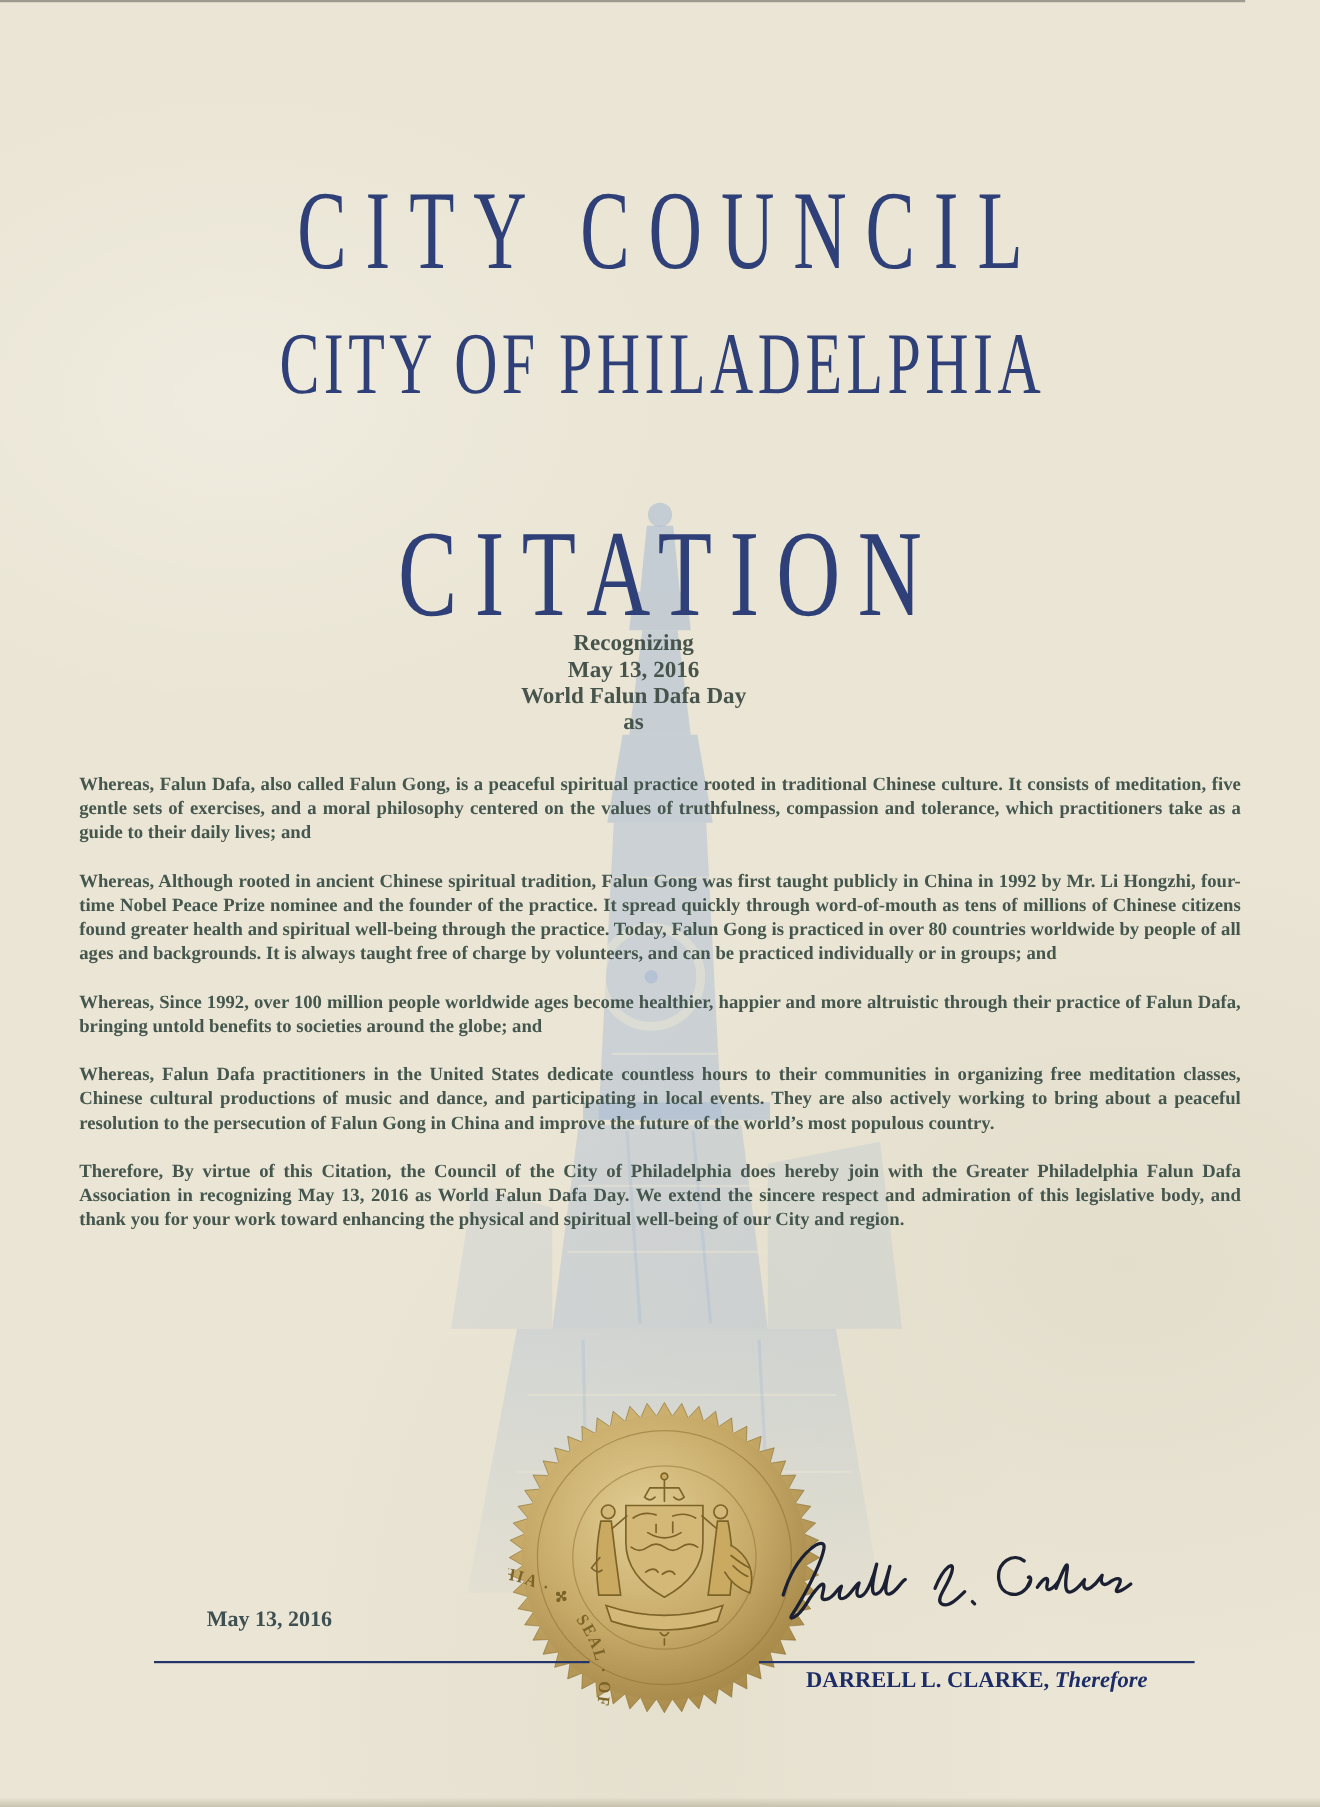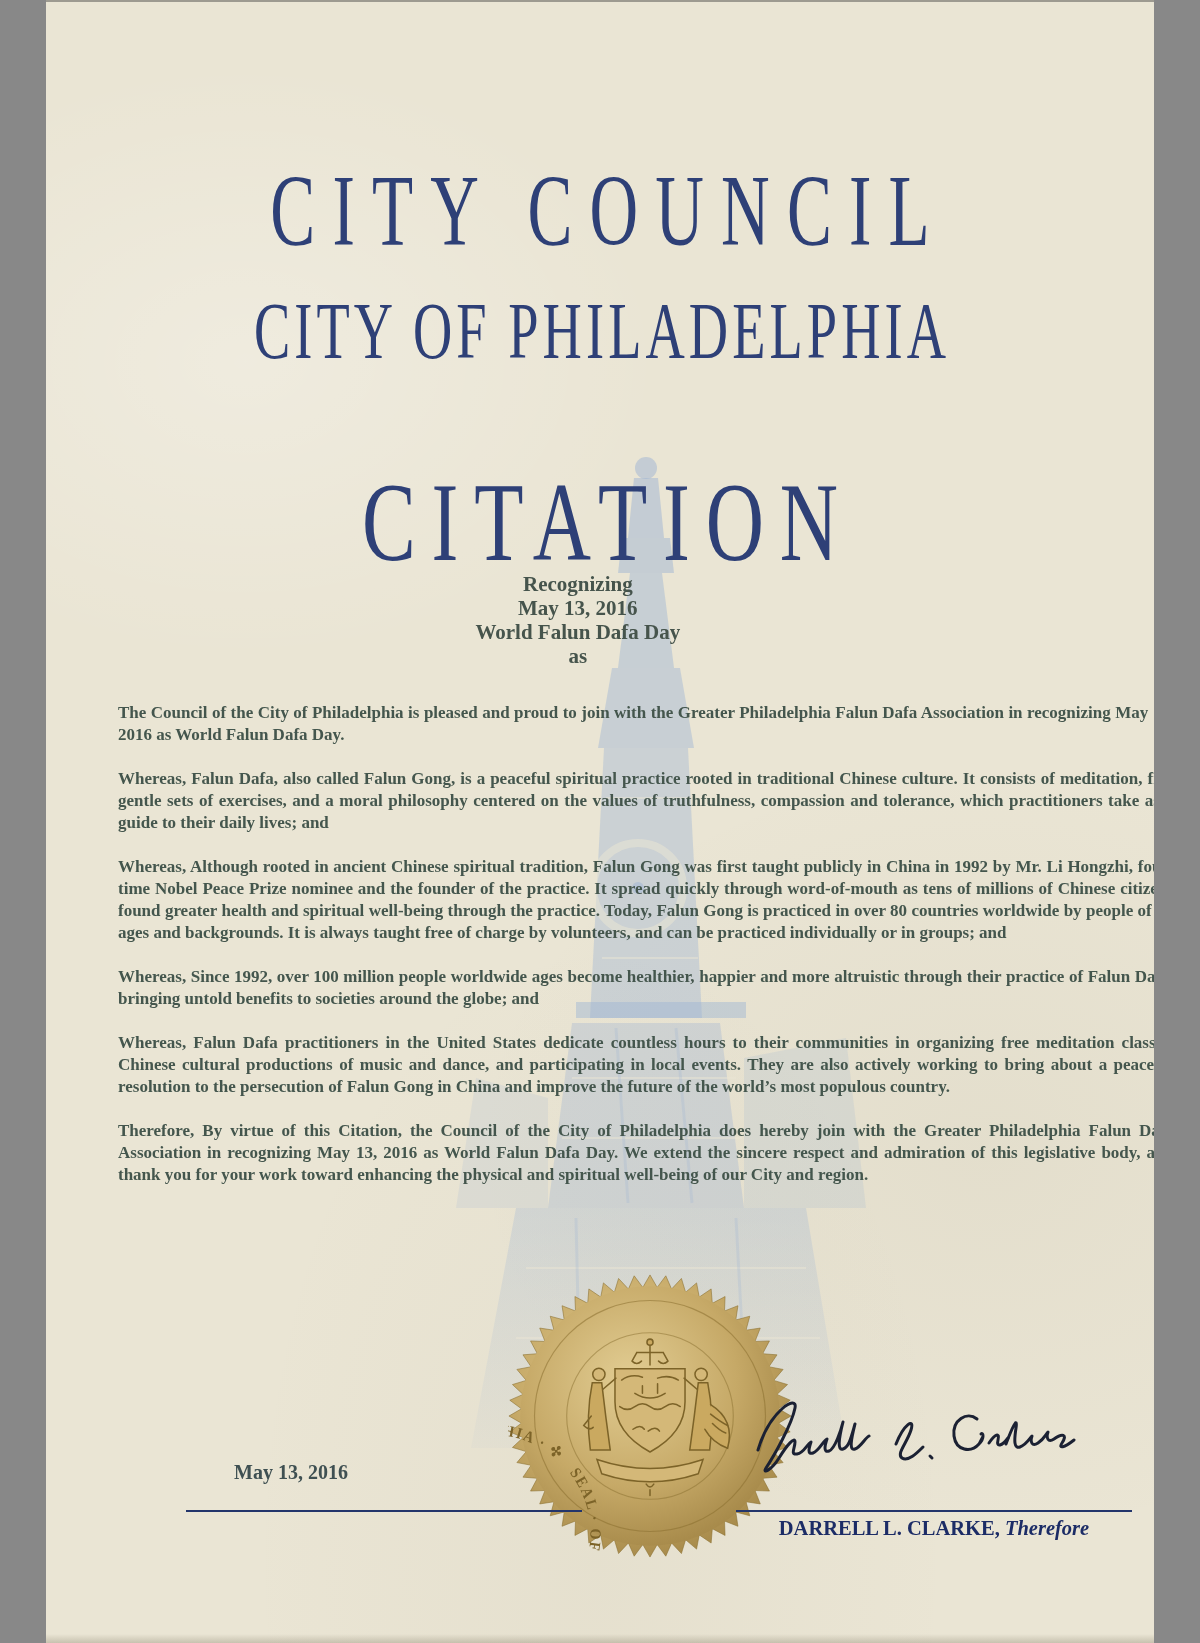--- a/index.html
+++ b/index.html
@@ -1,17 +1,17 @@
 <!DOCTYPE html>
 <html><head>
 <meta charset="utf-8">
 <style>
   html,body{margin:0;padding:0;background:#888;}
   .page{
-    position:relative; width:1108px; height:1643px; margin:0 auto;
+    position:relative; width:1200px; height:1643px; margin:0 auto;
     background:#eae5d4;
     background-image:
       radial-gradient(ellipse 700px 500px at 18% 22%, rgba(255,255,255,.25), rgba(255,255,255,0) 60%),
       radial-gradient(ellipse 800px 600px at 85% 70%, rgba(120,110,80,.06), rgba(120,110,80,0) 65%),
       radial-gradient(ellipse 500px 900px at 50% 95%, rgba(140,130,100,.05), rgba(140,130,100,0) 70%);
     font-family:"Liberation Serif", serif;
     overflow:hidden;
   }
   .top-scan{position:absolute;top:0;left:0;width:1132px;height:2px;background:rgba(80,80,75,.5);}
   .bottom-scan{position:absolute;bottom:0;left:0;width:100%;height:9px;
@@ -116,21 +116,20 @@
   <div class="citation">CITATION</div>
 
   <div class="recog-block">
     <div>Recognizing</div>
     <div>May 13, 2016</div>
     <div>World Falun Dafa Day</div>
     <div>as</div>
   </div>
 
   <div class="main">
-    <p>The Council of the City of Philadelphia is pleased and proud to join with the Greater Philadelphia Falun Dafa Association in recognizing May 13, 2016 as World Falun Dafa Day.</p>
     <p>Whereas, Falun Dafa, also called Falun Gong, is a peaceful spiritual practice rooted in traditional Chinese culture. It consists of meditation, five gentle sets of exercises, and a moral philosophy centered on the values of truthfulness, compassion and tolerance, which practitioners take as a guide to their daily lives; and</p>
     <p>Whereas, Although rooted in ancient Chinese spiritual tradition, Falun Gong was first taught publicly in China in 1992 by Mr. Li Hongzhi, four-time Nobel Peace Prize nominee and the founder of the practice.  It spread quickly through word-of-mouth as tens of millions of Chinese citizens found greater health and spiritual well-being through the practice.  Today, Falun Gong is practiced in over 80 countries worldwide by people of all ages and backgrounds. It is always taught free of charge by volunteers, and can be practiced individually or in groups; and</p>
     <p>Whereas, Since 1992, over 100 million people worldwide ages become healthier, happier and more altruistic through their practice of Falun Dafa, bringing untold benefits to societies around the globe; and</p>
     <p>Whereas, Falun Dafa practitioners in the United States dedicate countless hours to their communities in organizing free meditation classes, Chinese cultural productions of music and dance, and participating in local events.  They are also actively working to bring about a peaceful resolution to the persecution of Falun Gong in China and improve the future of the world’s most populous country.</p>
     <p>Therefore, By virtue of this Citation, the Council of the City of Philadelphia does hereby join with the Greater Philadelphia Falun Dafa Association in recognizing May 13, 2016 as World Falun Dafa Day.  We extend the sincere respect and admiration of this legislative body, and thank you for your work toward enhancing the physical and spiritual well-being of our City and region.</p>
   </div>
 
   <svg class="seal" viewBox="0 0 300 300" aria-hidden="true">
     <defs>
       <radialGradient id="gGold" cx="42%" cy="36%" r="75%">

